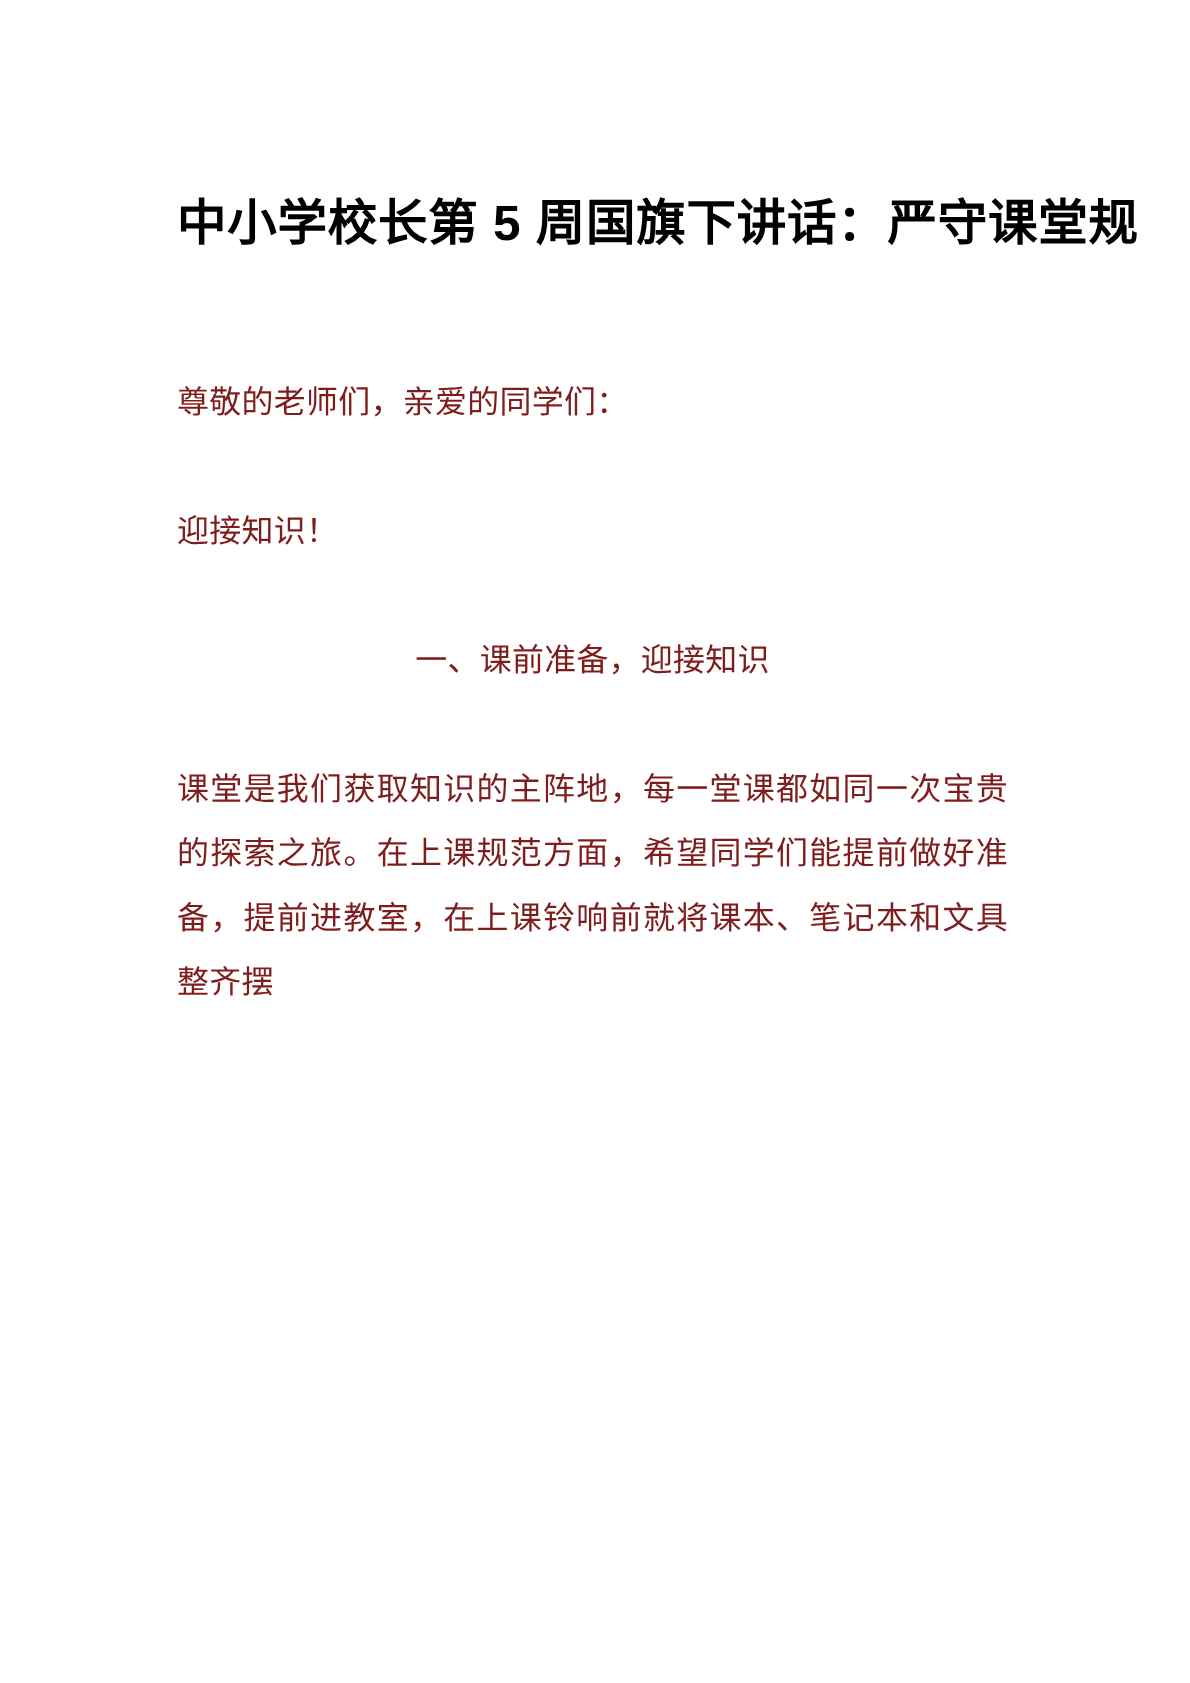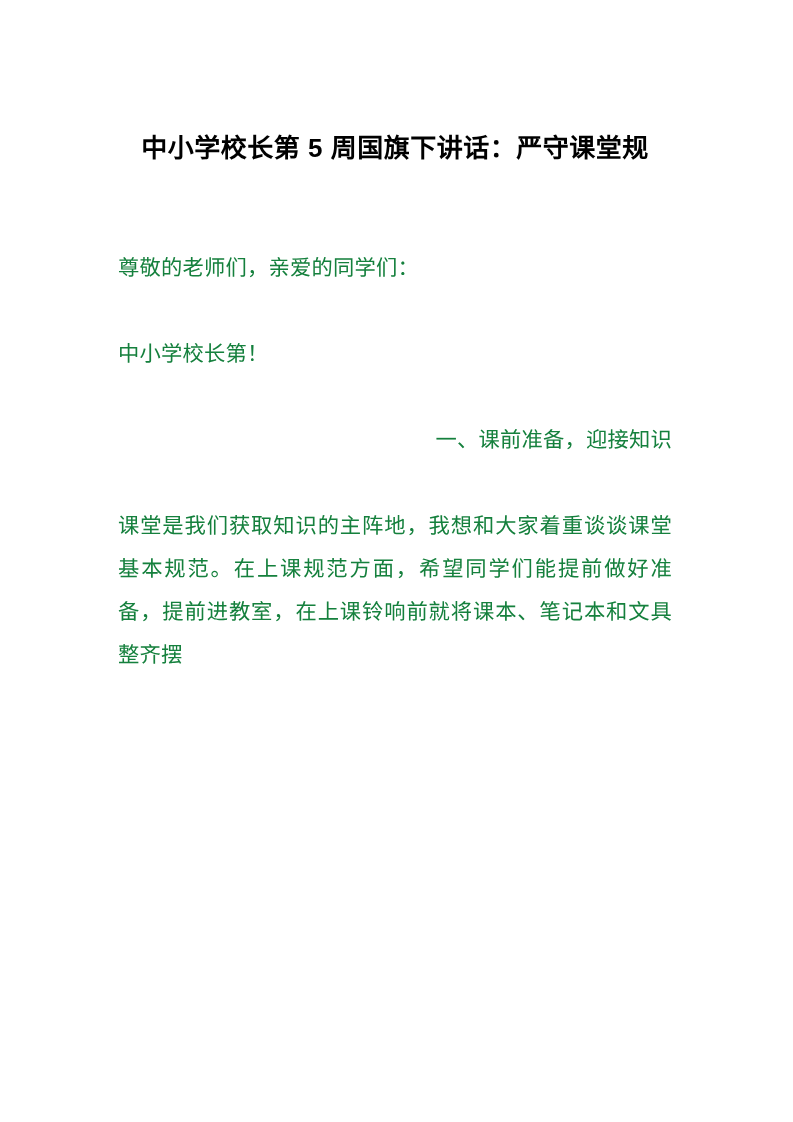--- a/index.html
+++ b/index.html
@@ -15,57 +15,57 @@
   }
   .page {
     box-sizing: border-box;
     width: 793px;
     height: 1122px;
     background: #ffffff;
     padding: 100px 121px 0 118px;
   }
   .doc-title {
     margin: 0 0 50px 0;
-    font-size: 26px;
+    font-size: 33px;
     font-weight: 700;
     color: #000000;
     text-align: center;
     line-height: 97px;
     letter-spacing: 0.5px;
   }
   .title-line {
     display: block;
     white-space: nowrap;
   }
   .page p {
     margin: 0 0 43px 0;
     font-size: 21.3px;
     line-height: 43px;
-    color: #15803d;
+    color: #7f1d1d;
     text-align: justify;
     letter-spacing: 0.2px;
   }
   .page p.section-heading {
-    text-align: right;
+    text-align: center;
   }
   .page p:last-child {
     margin-bottom: 0;
   }
 </style>
 </head>
 <body>
 
 <div class="page">
 
   <h1 class="doc-title">
     <span class="title-line">中小学校长第 5 周国旗下讲话：严守课堂规</span>
   </h1>
 
   <p>尊敬的老师们，亲爱的同学们：</p>
 
-  <p>中小学校长第！</p>
+  <p>迎接知识！</p>
 
 
   <p class="section-heading">一、课前准备，迎接知识</p>
 
-  <p>课堂是我们获取知识的主阵地，我想和大家着重谈谈课堂基本规范。在上课规范方面，希望同学们能提前做好准备，提前进教室，在上课铃响前就将课本、笔记本和文具整齐摆</p>
+  <p>课堂是我们获取知识的主阵地，每一堂课都如同一次宝贵的探索之旅。在上课规范方面，希望同学们能提前做好准备，提前进教室，在上课铃响前就将课本、笔记本和文具整齐摆</p>
 
 </div>
 
 </body></html>

